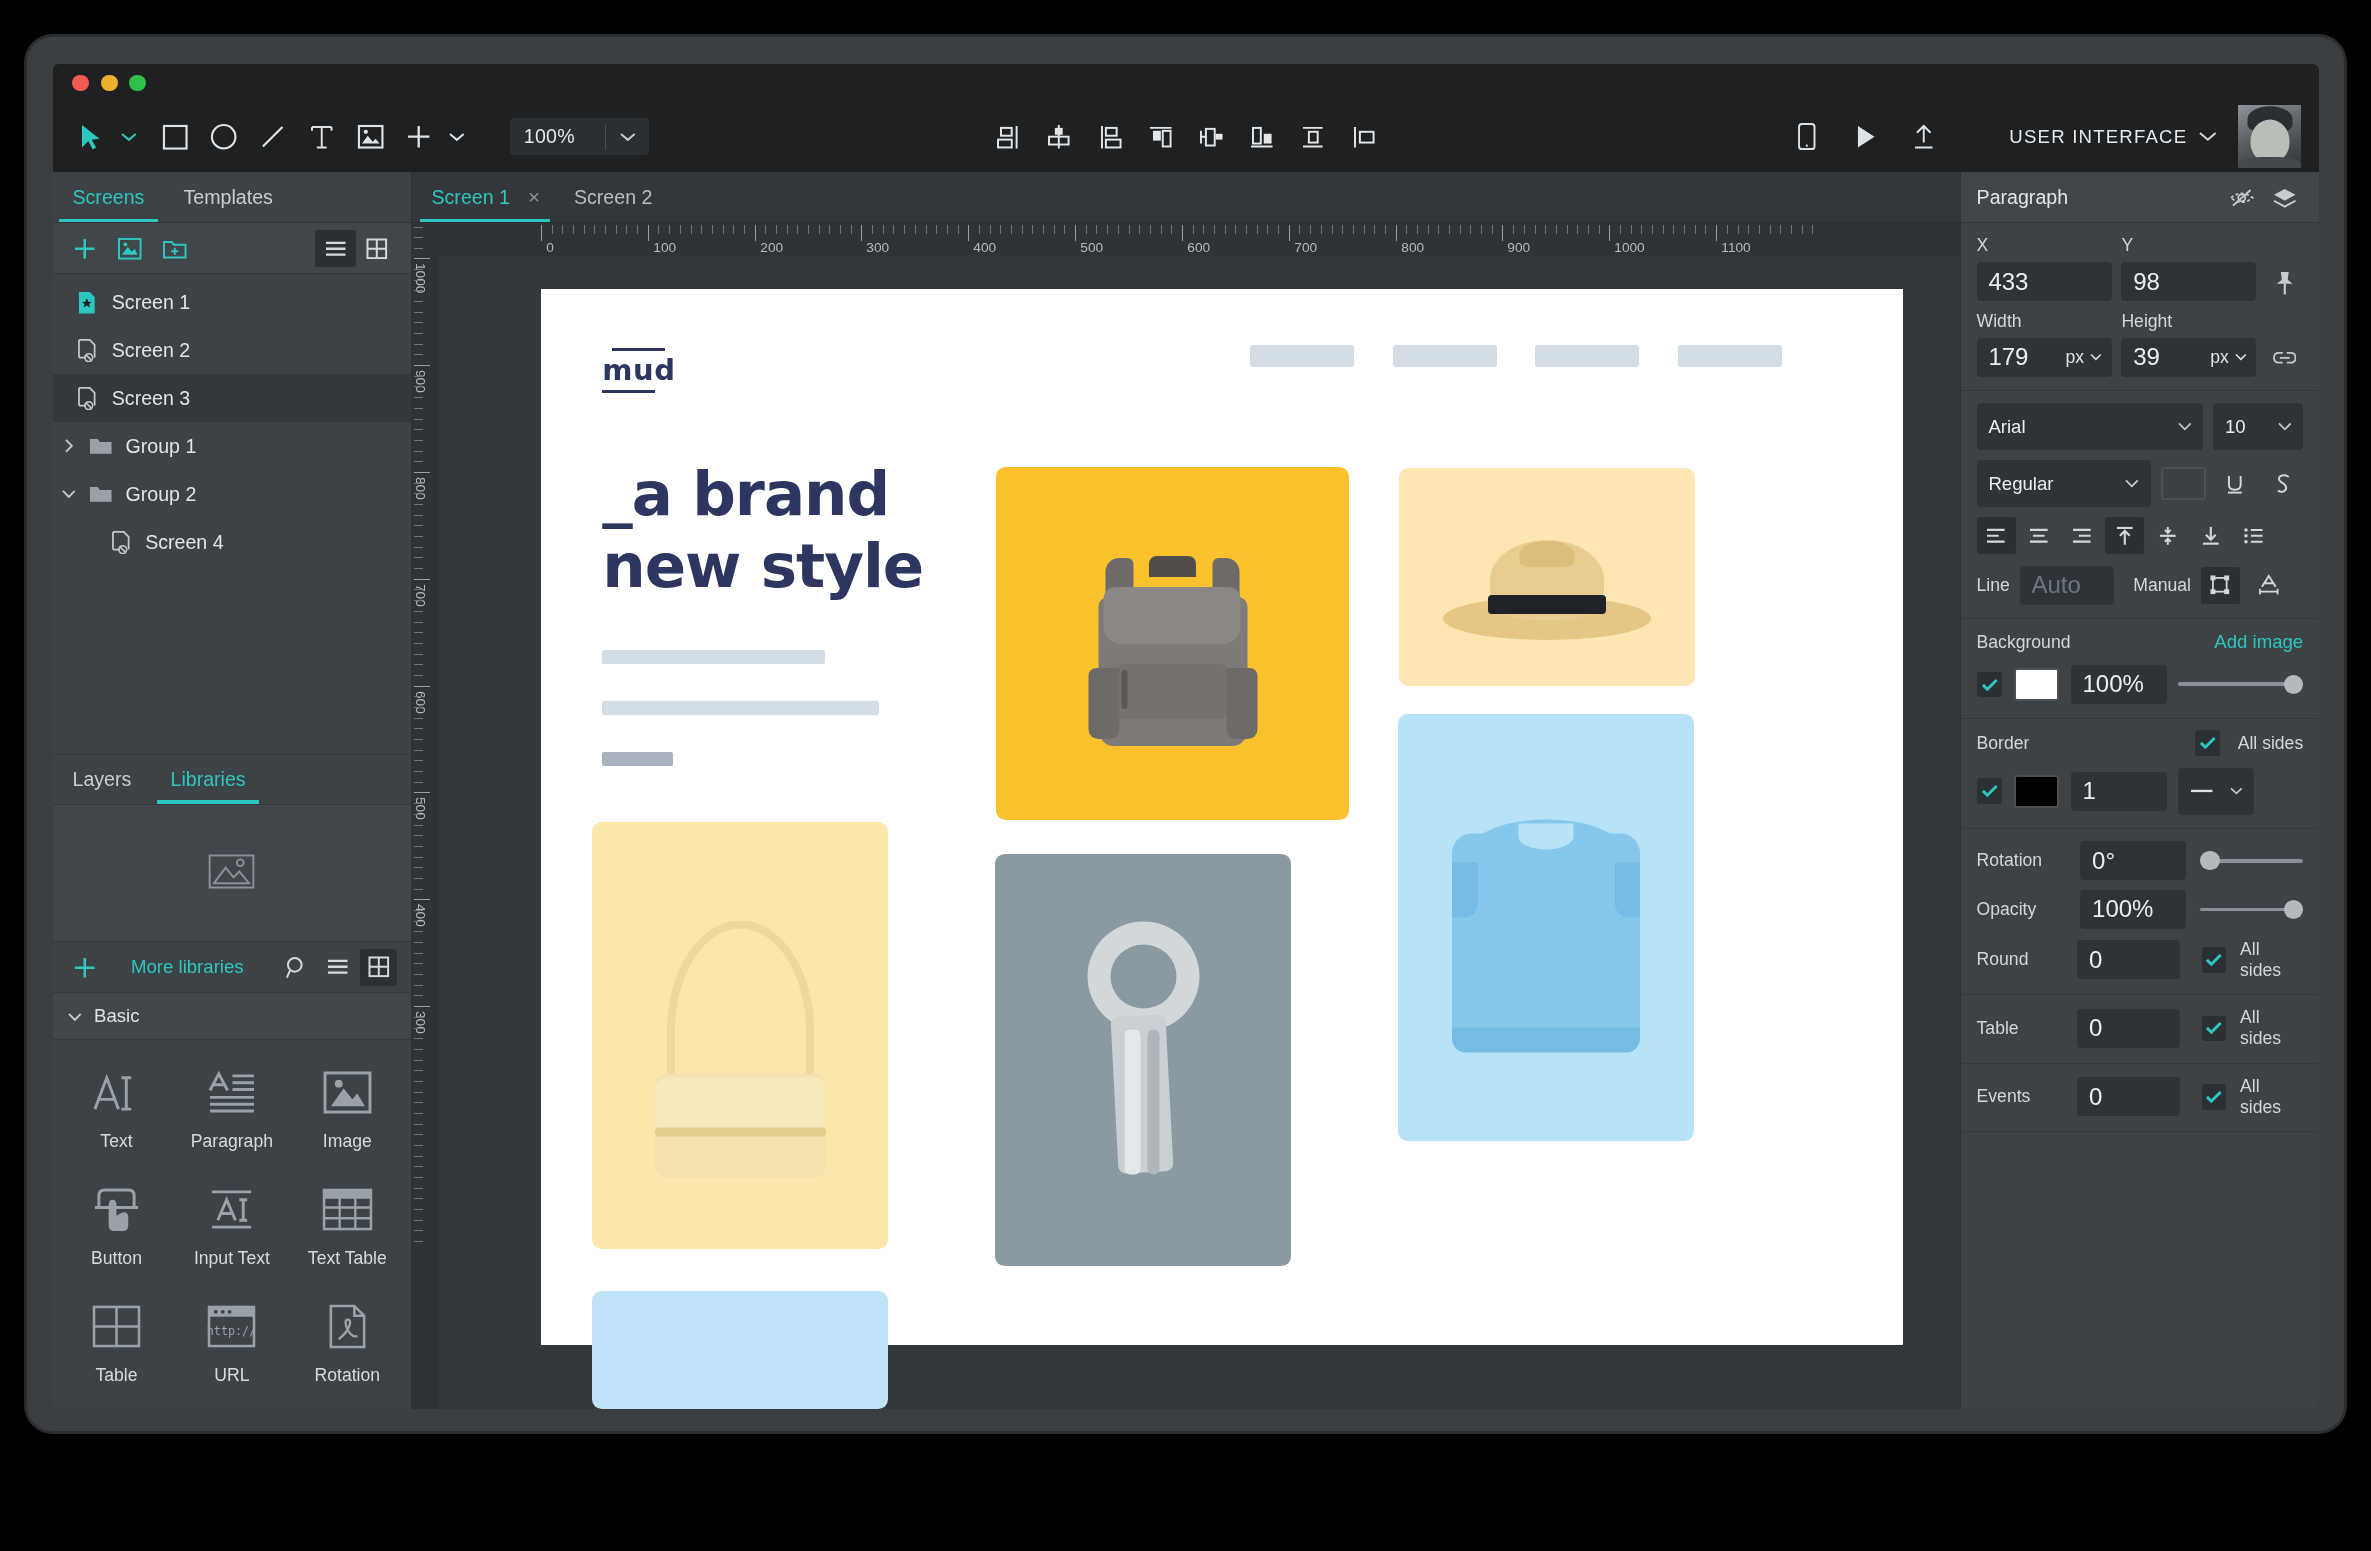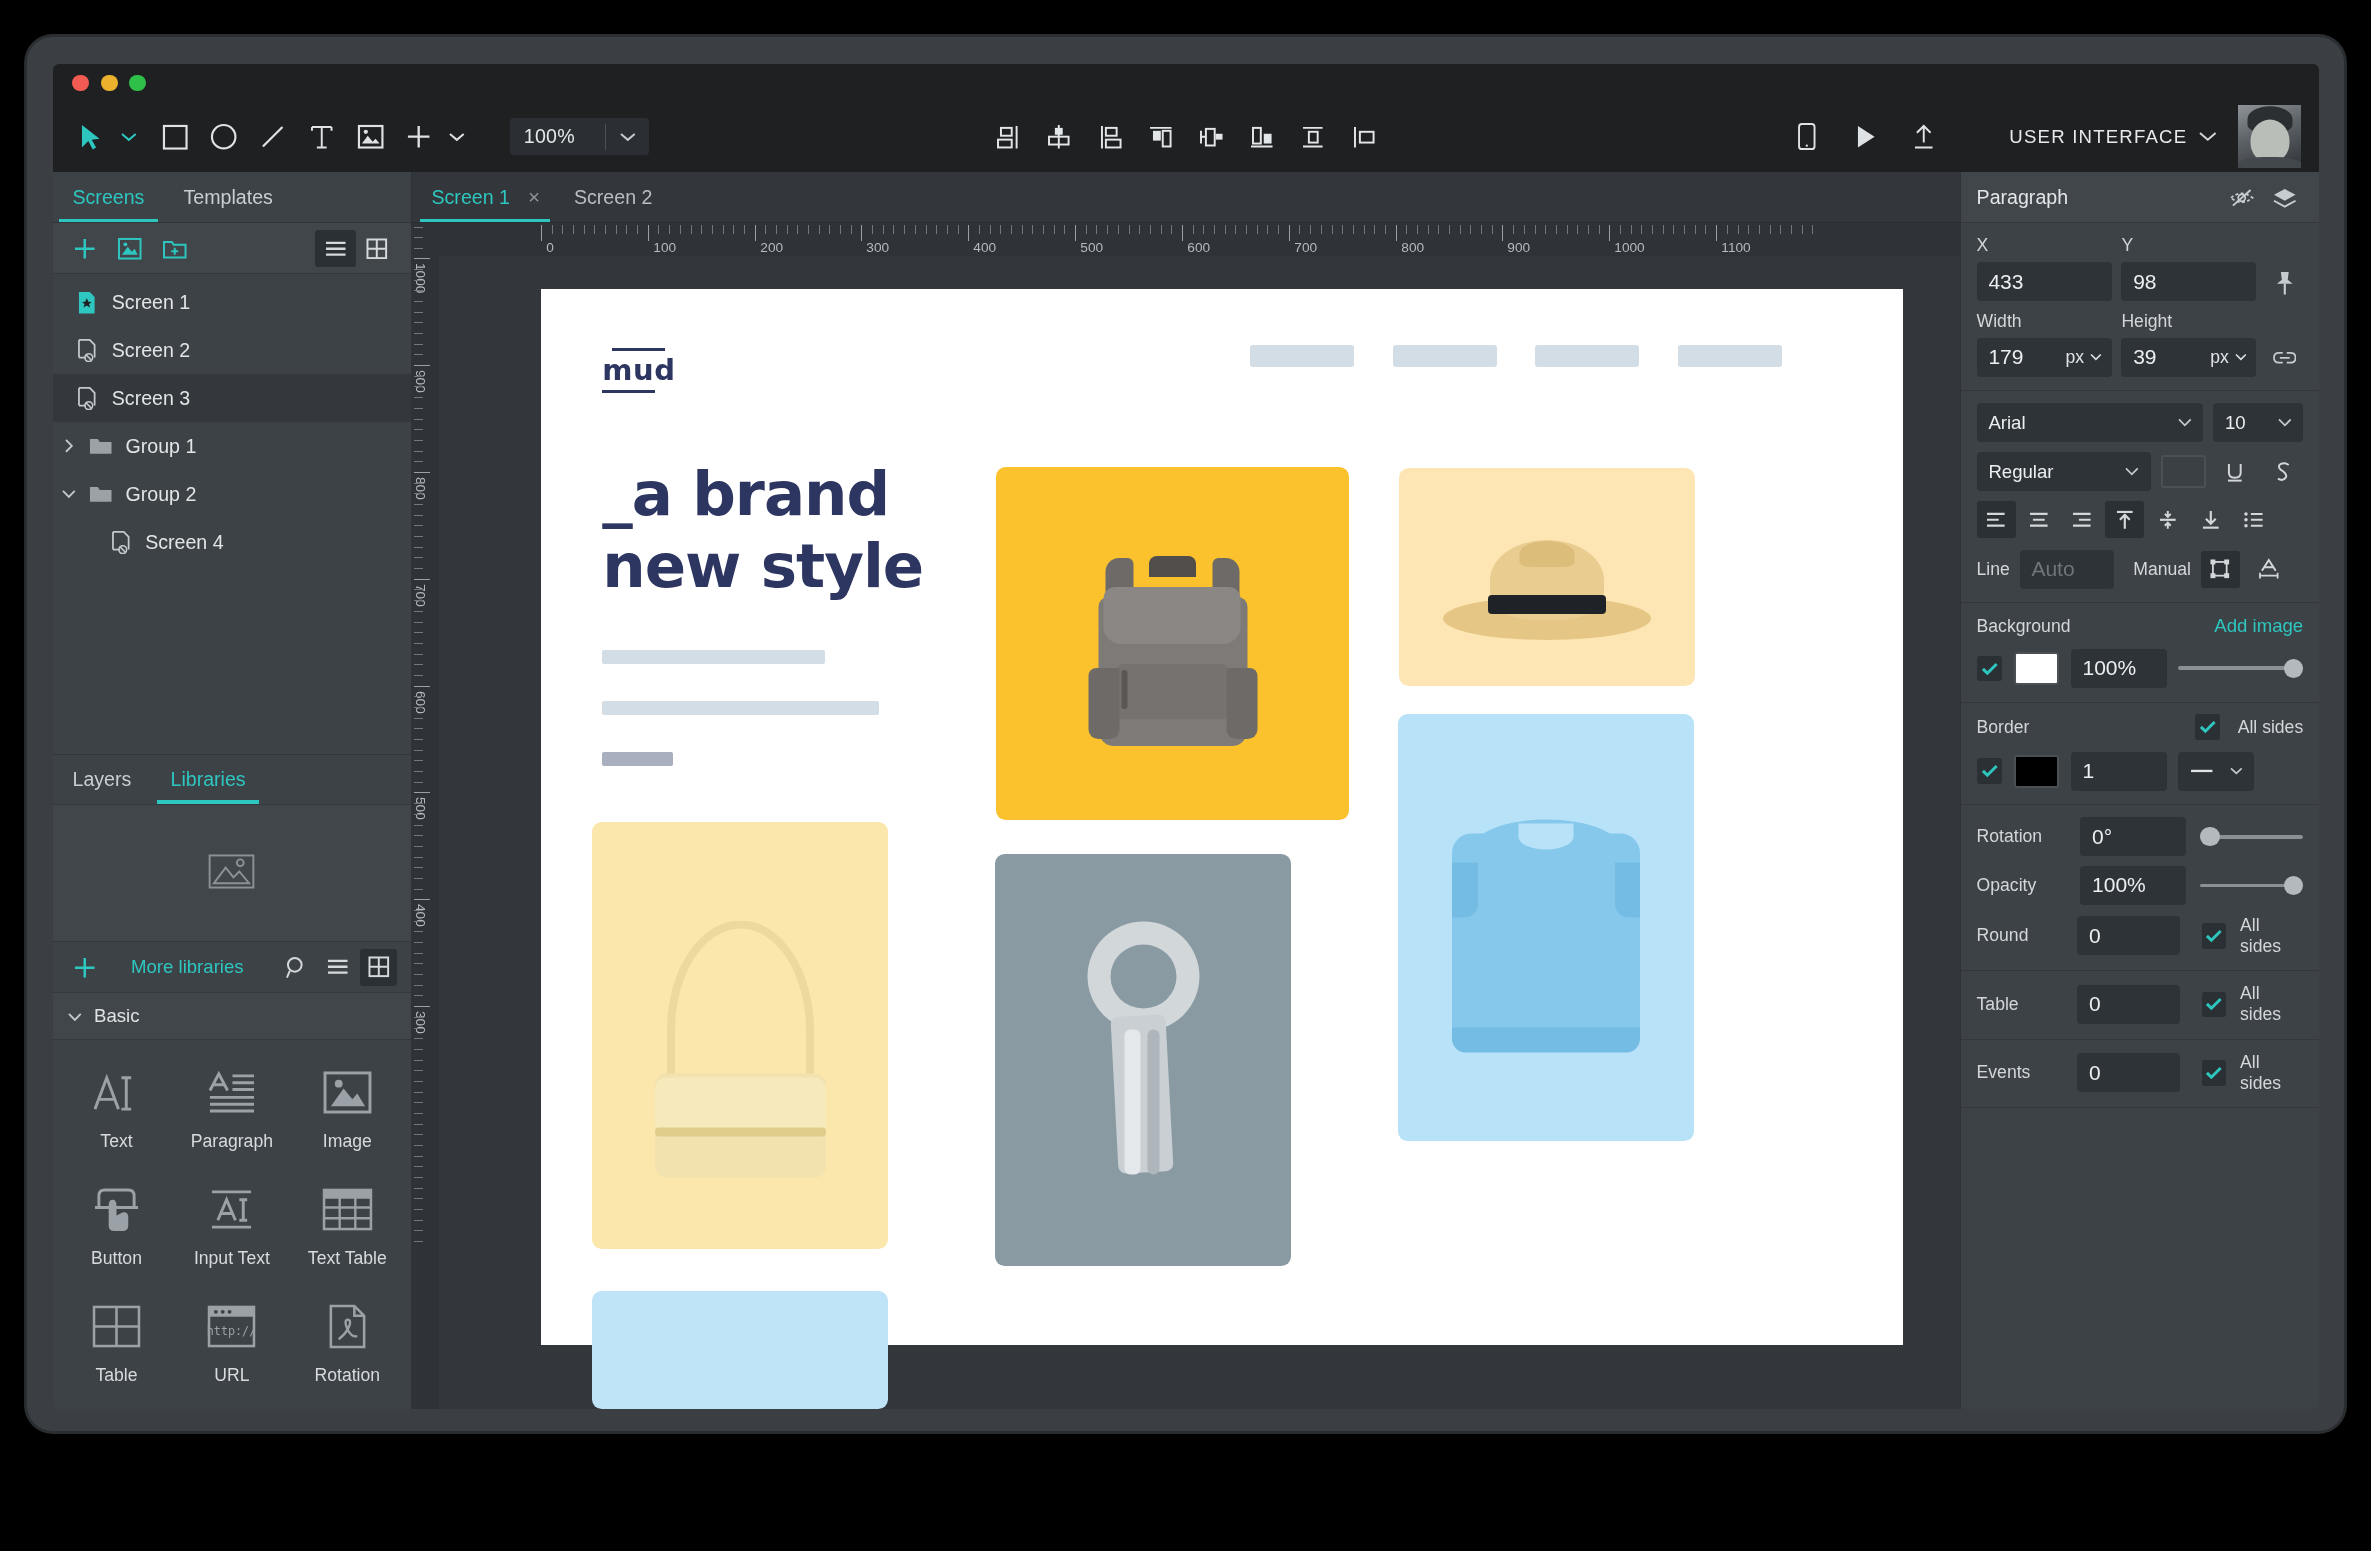--- a/index.html
+++ b/index.html
@@ -250,28 +250,28 @@
   }
   #propheader .title { color:#e3e6e9; font-size:19.6px; flex:1; }
   #propheader .ico { width:37px;height:37px;display:flex;align-items:center;justify-content:center;color:#c7ccd0;margin-left:5.9px;}
 
   .psection { padding: 11.8px 15.7px 13.7px; border-bottom:1px solid #34383c; }
   .prow { display:flex; align-items:center; gap:9.8px; }
   .plabel { color:#d3d7da; font-size:17.6px; }
   .field {
     background:#2e3338; border-radius:3.9px; height:39px;
     display:flex; align-items:center; padding:0 11.8px;
-    color:#eceff1; font-size:21px;
+    color:#eceff1; font-size:24px;
   }
   .field.ph { color:#6e757b; }
   .fwrap { display:flex; flex-direction:column; gap:5.9px; }
   .unitsel { background:#2e3338; border-radius:0 3.9px 3.9px 0; height:39px; display:flex;align-items:center; gap:5.9px; padding:0 9.8px; color:#e0e4e7; font-size:17.6px;}
   .iconbtn { width:37px;height:37px;display:flex;align-items:center;justify-content:center;color:#c6cbcf;}
   .selectfield {
-    background:#2e3338; border-radius:3.9px; height:39px;
+    background:#2e3338; border-radius:3.9px; height:47px;
     display:flex; align-items:center; padding:0 11.8px;
     color:#eceff1; font-size:18.6px; justify-content:space-between;
   }
   .swatch { width:45px;height:33px;border-radius:2.9px; border:2.9px solid #4b5055; }
   .tbtn { width:39px;height:37px;display:flex;align-items:center;justify-content:center;color:#d3d7da;border-radius:2.9px;}
   .tbtn.on { background:#2b3035; }
   .chk { width:25.5px;height:25.5px;border-radius:2.9px;background:#2b3035;display:flex;align-items:center;justify-content:center;}
   .chk svg { display:block; }
   .link { color:#2ec7c0; font-size:18.6px; }
   .slider { flex:1; height:25.5px; display:flex; align-items:center; position:relative; }

